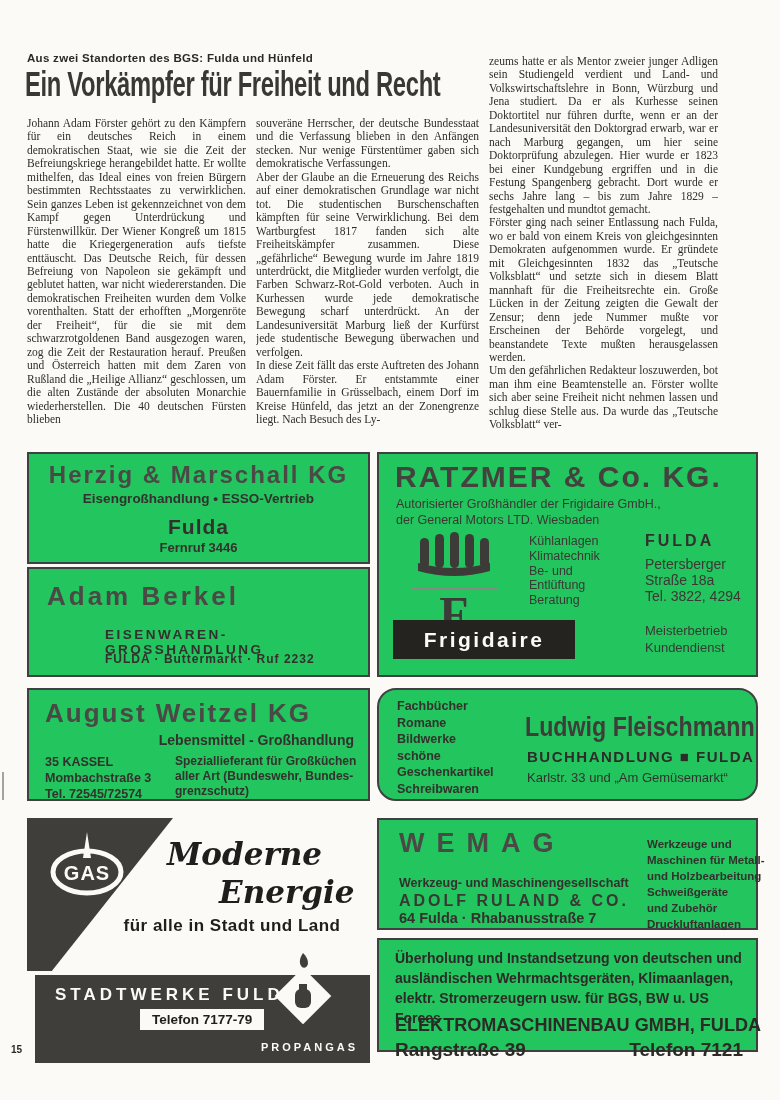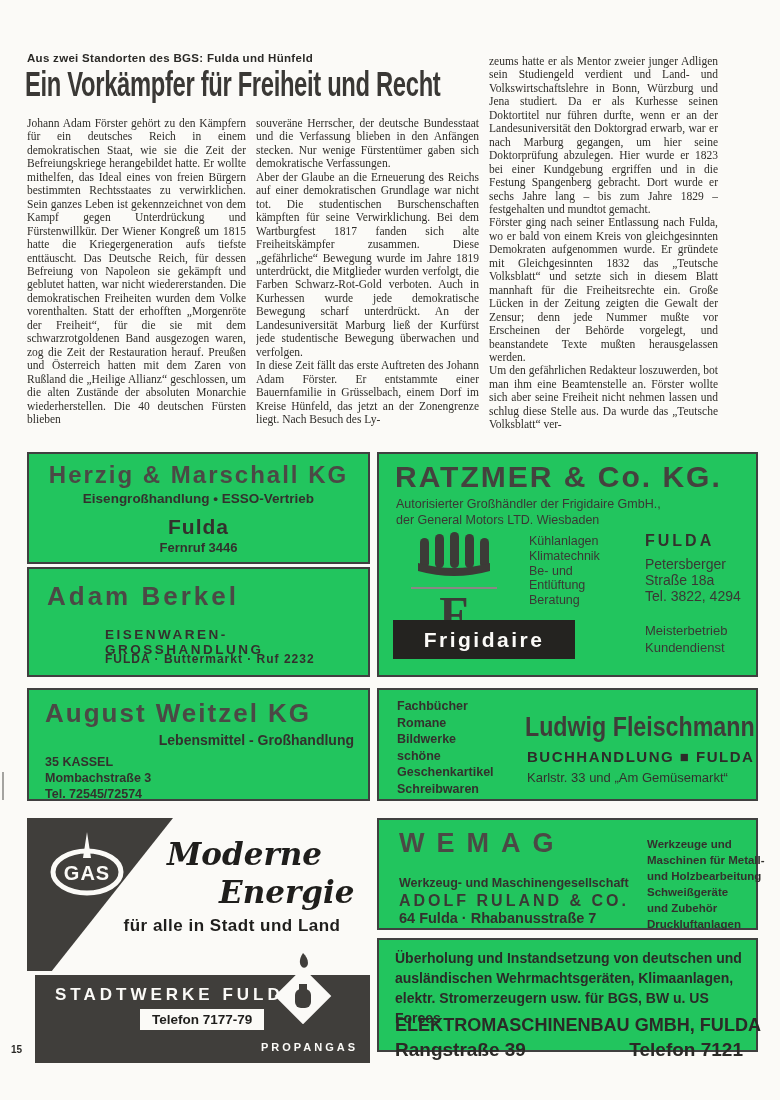--- a/index.html
+++ b/index.html
@@ -154,23 +154,26 @@
     <div class="rz-extra ml abs" style="left:266px;top:168px;">Meisterbetrieb
 Kundendienst</div>
   </div>
 
   <div class="adbox" style="left:27px;top:688px;width:343px;height:113px;">
     <div class="wz-name abs" style="left:16px;top:8px;">August Weitzel KG</div>
     <div class="wz-sub abs" style="right:14px;top:42px;">Lebensmittel - Großhandlung</div>
     <div class="wz-addr ml abs" style="left:16px;top:64px;">35 KASSEL
 Mombachstraße 3
 Tel. 72545/72574</div>
-  </div>
-
-  <div class="adbox" style="left:377px;top:688px;width:381px;height:113px;">
+    <div class="wz-note abs" style="left:146px;top:64px;width:192px;">Speziallieferant für Großküchen
+aller Art (Bundeswehr, Bundes-
+grenzschutz)</div>
+  </div>
+
+  <div class="adbox" style="left:377px;top:688px;width:381px;height:113px;border-radius:19px;">
     <div class="fl-list ml abs" style="left:18px;top:8px;">Fachbücher
 Romane
 Bildwerke
 schöne
 Geschenkartikel
 Schreibwaren</div>
     <div class="fl-name abs" style="left:146px;top:22px;">Ludwig Fleischmann</div>
     <div class="fl-sub abs" style="left:148px;top:58px;">BUCHHANDLUNG ■ FULDA</div>
     <div class="fl-addr abs" style="left:148px;top:80px;">Karlstr. 33 und „Am Gemüsemarkt“</div>
   </div>

